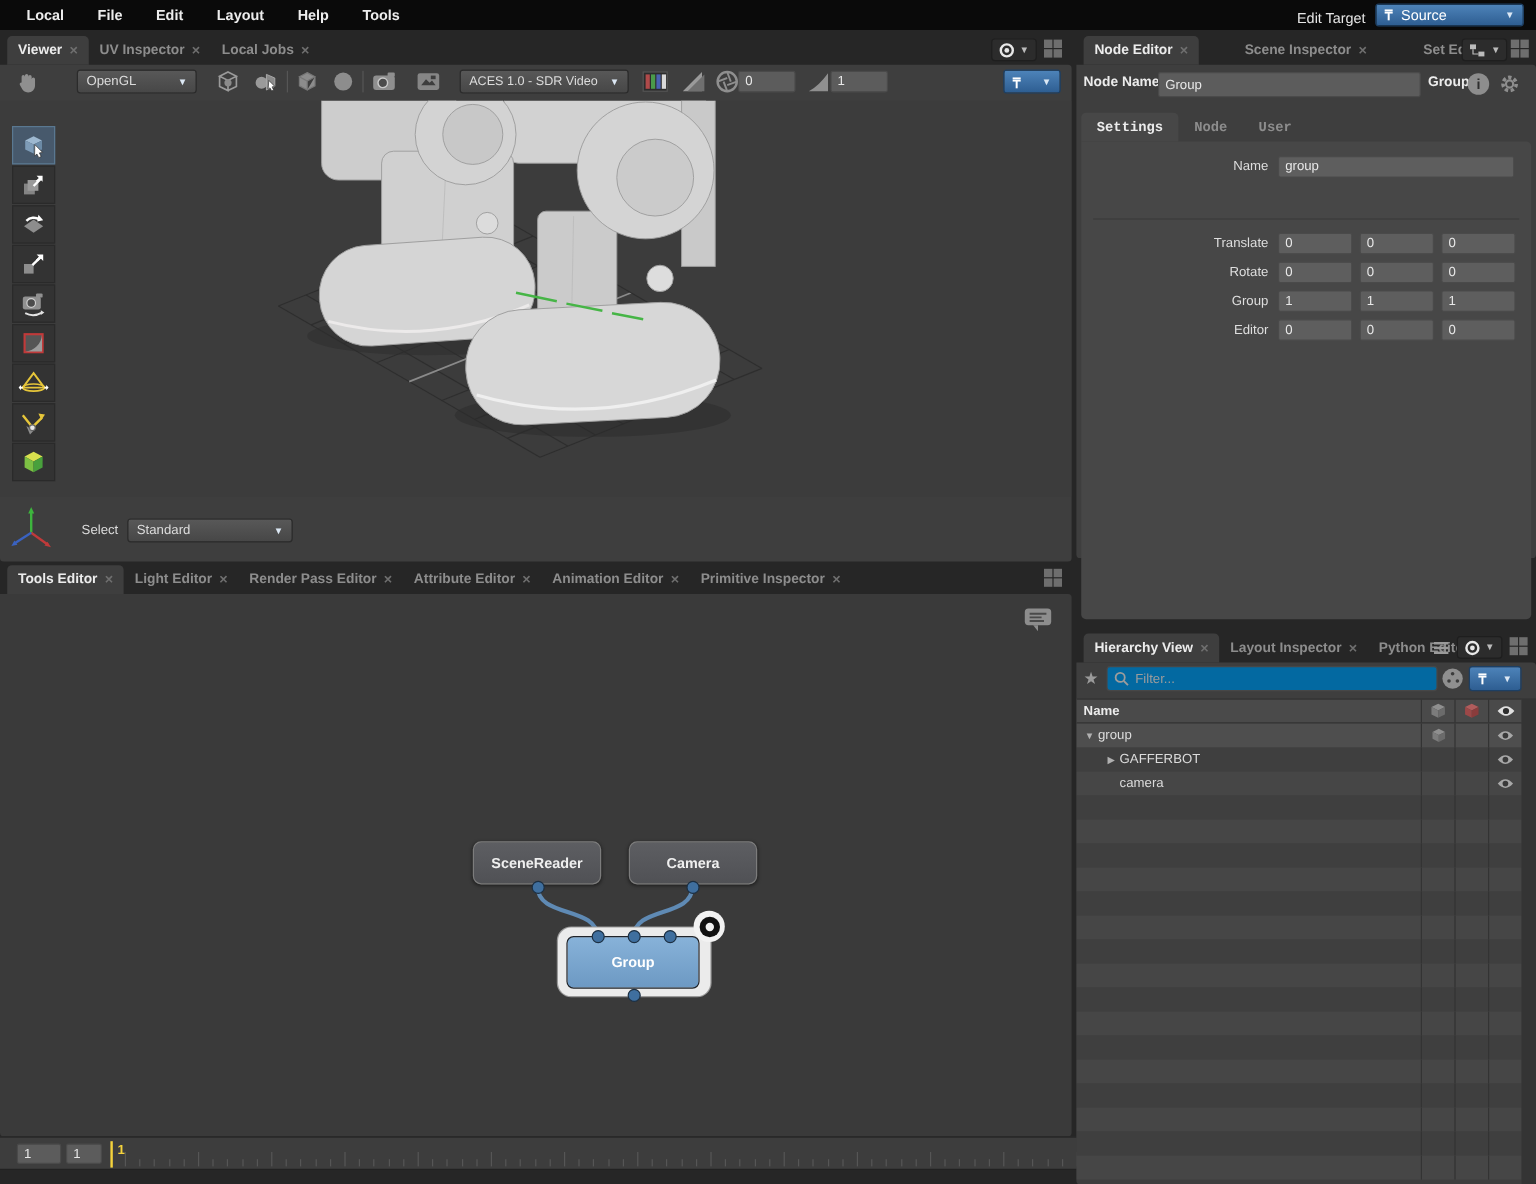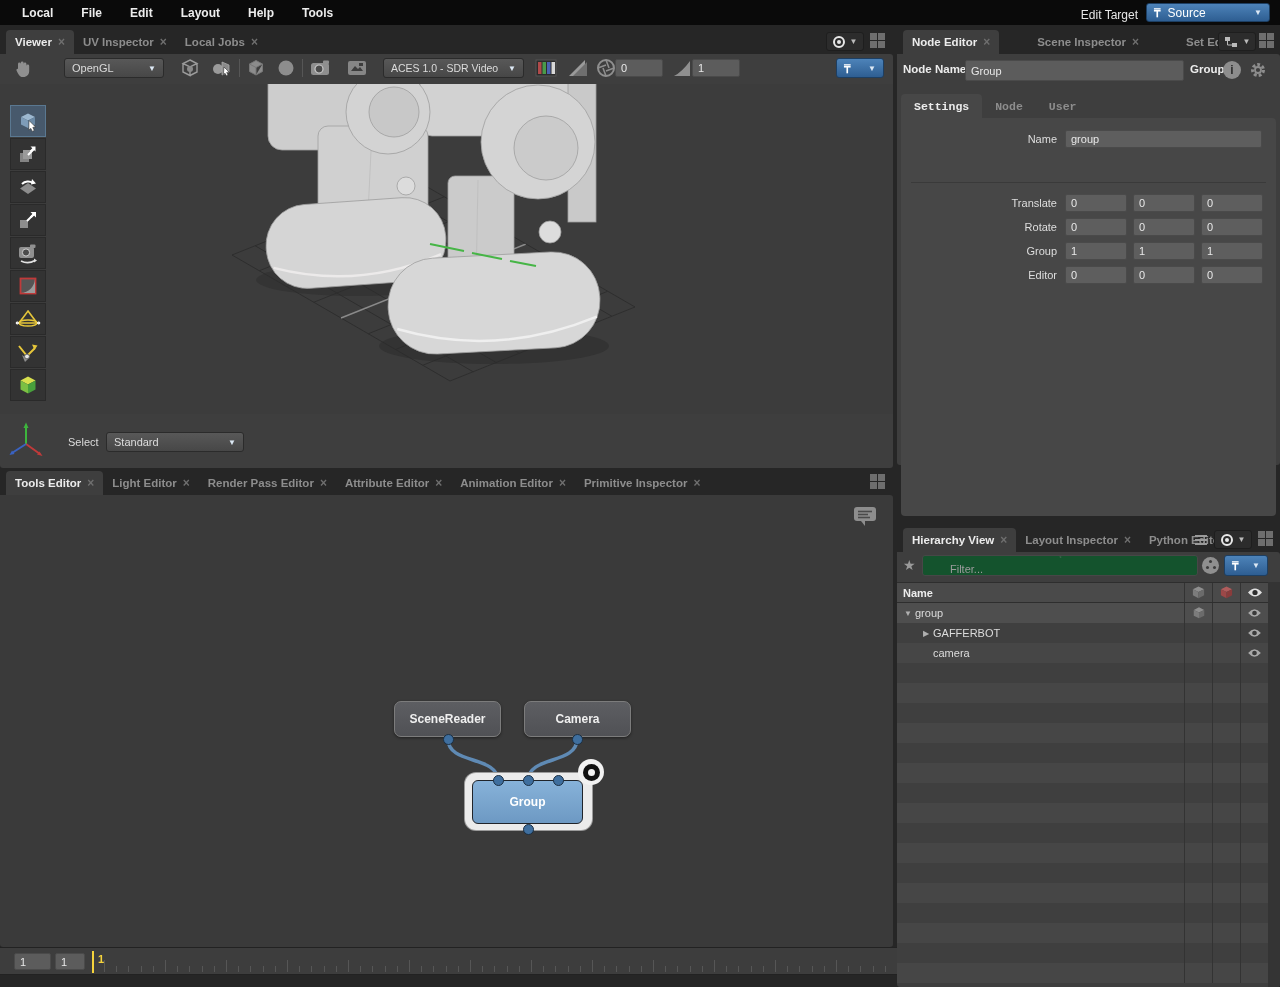--- a/index.html
+++ b/index.html
@@ -107,22 +107,22 @@
   .ne-label { position:absolute; left:0; width:156px; text-align:right; color:#dedede; font-size:11px; top:3px; }
   .ne-input { position:absolute; height:18px; background:#5e5e5e; }
   #ne-divider { position:absolute; left:10px; top:64px; width:355px; height:1px; background:#3a3a3a; }
 
   
   #hv-panel { left:897px; top:527px; width:383px; height:460px; }
   #hv-tabs { left:6px; top:1px; }
   #hv-body { left:0; top:25px; width:383px; height:435px; overflow:hidden; }
   #filter-row { position:absolute; left:0; top:2px; width:383px; height:24px; }
   #star-icon { position:absolute; left:6px; top:3px; color:#9a9a9a; font-size:14px; }
-  #filter-input-wrap { position:absolute; left:25px; top:1px; width:276px; height:21px; background:#14532d;
-    border:1px solid #474747; border-radius:3px; display:flex; align-items:center; padding:0 5px; gap:5px;flex-direction:column; }
+  #filter-input-wrap { position:absolute; left:25px; top:1px; width:276px; height:21px; background:#0369a1;
+    border:1px solid #474747; border-radius:3px; display:flex; align-items:center; padding:0 5px; gap:5px; }
   #filter-input { background:transparent; border:none; outline:none; color:#e6e6e6; font-size:11px;
     width:220px; font-family:"Liberation Sans",sans-serif; }
   #filter-input::placeholder { color:#9c9c9c; }
   #dots-icon { position:absolute; left:305px; top:3px; width:17px; height:17px; border-radius:50%;
     background:#8f8f8f; }
   #dots-icon i { position:absolute; width:3.4px; height:3.4px; border-radius:50%; background:#3c3c3c; }
   #hv-bluebox { position:absolute; left:327px; top:1px; width:44px; height:21px; }
   #hv-header { position:absolute; left:0; top:30px; width:371px; height:21px; background:#4a4a4a;
     border-top:1px solid #2e2e2e; border-bottom:1px solid #2e2e2e; display:flex; align-items:center; }
   #hv-header .name { flex:1; color:#ececec; font-size:11px; font-weight:bold; padding-left:6px; }

